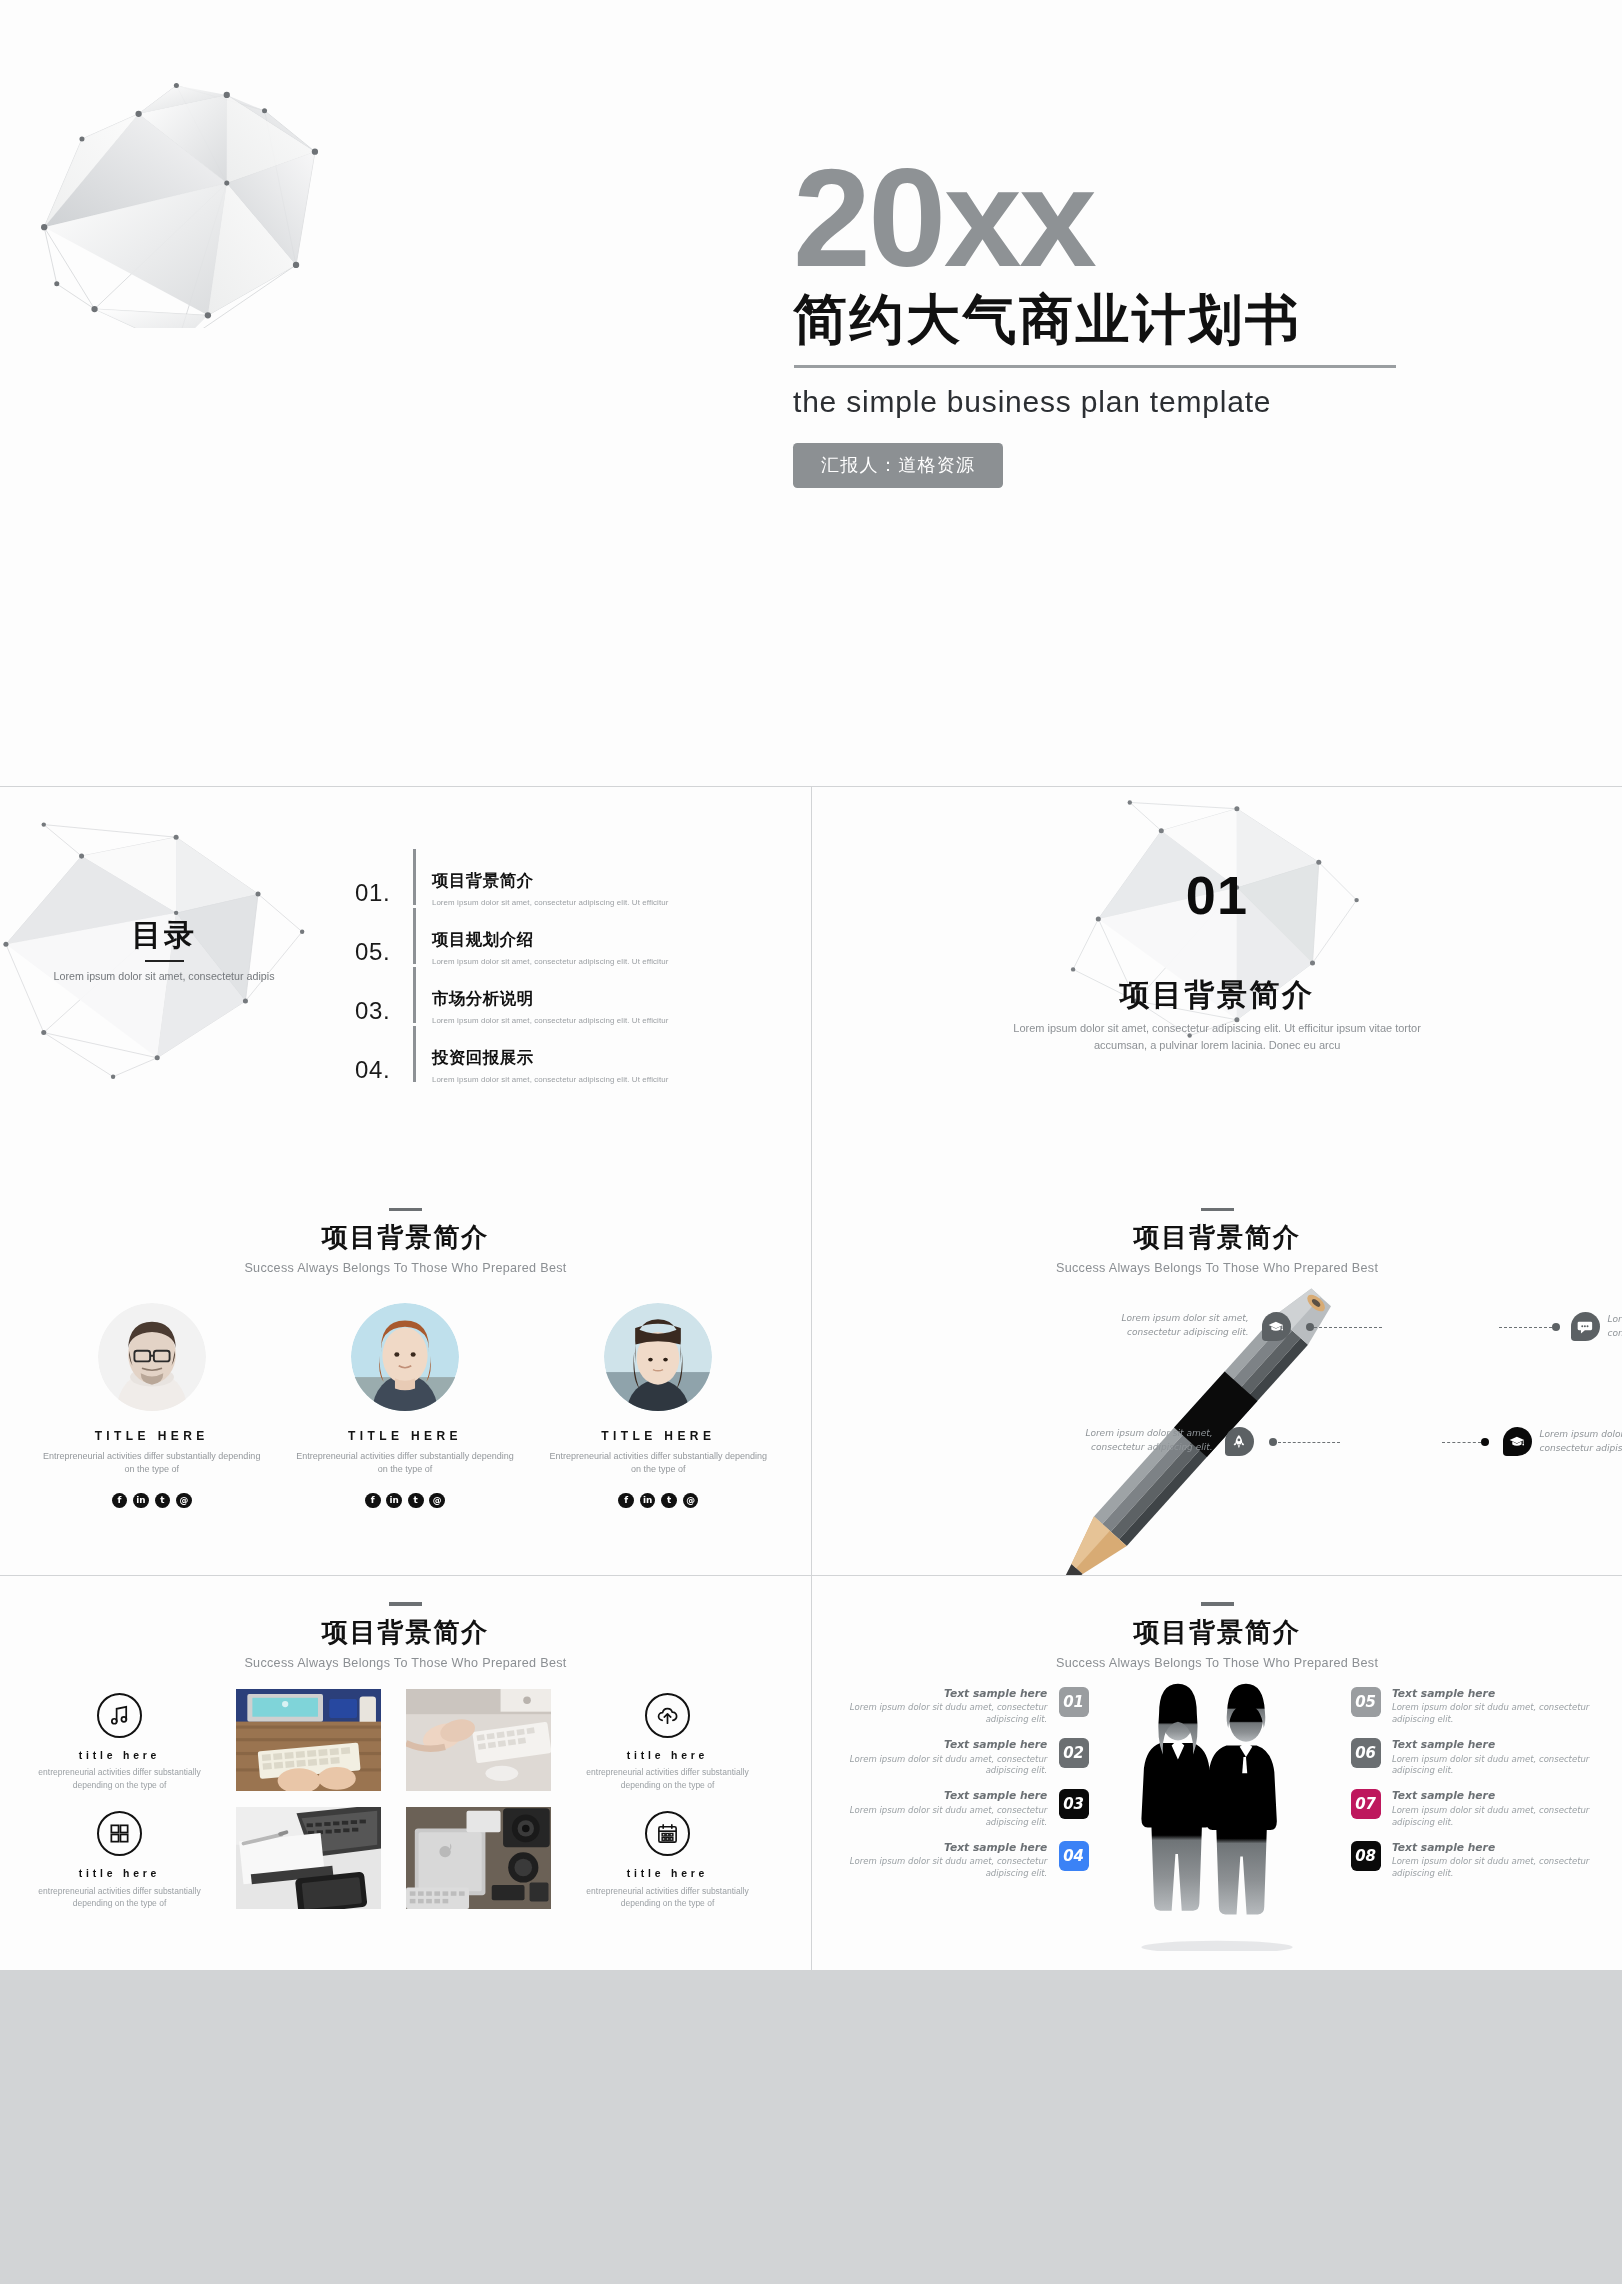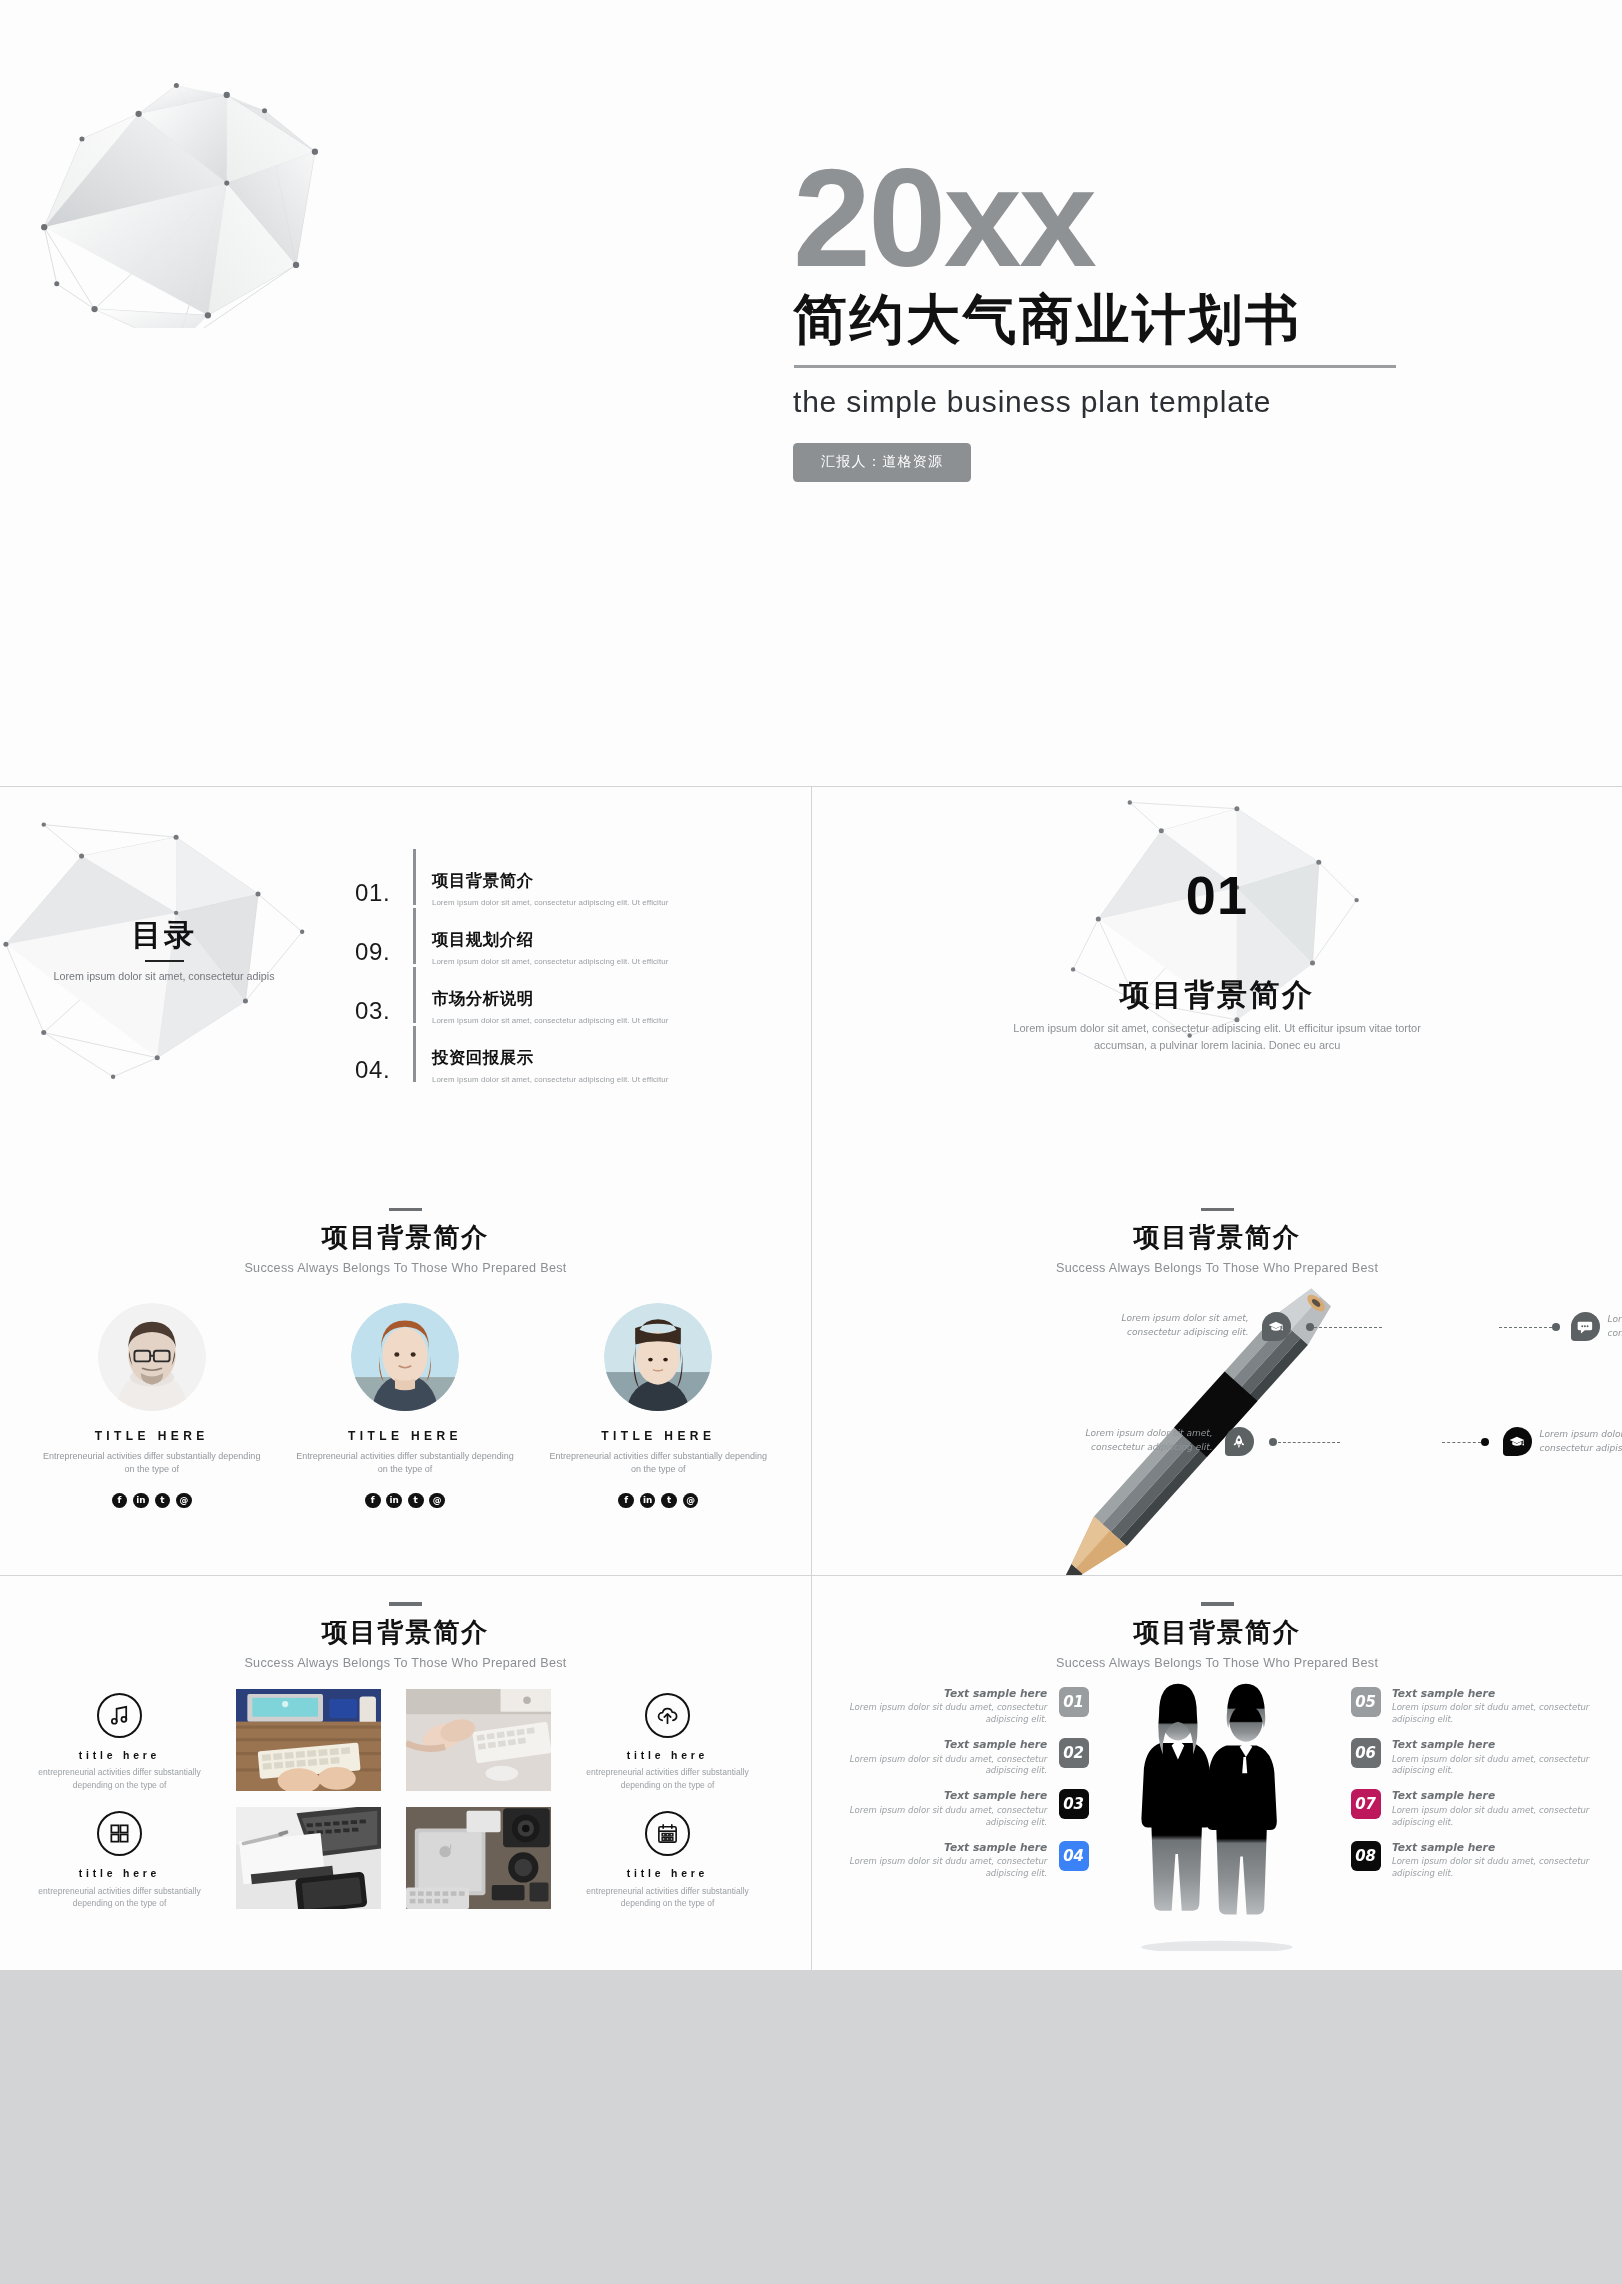--- a/index.html
+++ b/index.html
@@ -33,21 +33,21 @@
   }
   .s1-cn {
     font-size: 54px; font-weight: 700; color: #111; letter-spacing: 2.5px;
     margin-top: 5px; line-height: 1.15;
     font-family: "DejaVu Sans", "Liberation Sans", sans-serif;
   }
   .s1-rule { width: 602px; height: 3.2px; background: #9a9ea1; margin: 14px 0 16.4px 1.3px; }
   .s1-en { font-size: 30px; color: #2c2f33; letter-spacing: 0.8px; font-weight: 400; }
   .s1-badge {
     margin-top: 24px; display: inline-block; background: #8c9093; color: #fff;
-    padding: 10.7px 28px; border-radius: 4.4px; font-size: 14px; letter-spacing: 1.3px;
+    padding: 10.7px 28px; border-radius: 4.4px; font-size: 18px; letter-spacing: 1.3px;
     font-family: "DejaVu Sans", "Liberation Sans", sans-serif;
   }
 
   
   .s2-art { left: -12.6px; top: 25px; width: 353px; height: 271px; }
   .s2-heading {
     position: absolute; left: 38px; top: 110px; width: 252px; text-align: center; margin-top: 18px;
   }
   .s2-heading .big {
     font-size: 30px; font-weight: 700; color: #111; letter-spacing: 2.5px;
@@ -308,21 +308,21 @@
     <div class="toc">
       <div class="toc-row">
         <div class="toc-num">01.</div>
         <div class="toc-bar"></div>
         <div class="toc-txt">
           <div class="toc-t">项目背景简介</div>
           <div class="toc-d">Lorem ipsum dolor sit amet, consectetur adipiscing elit. Ut efficitur</div>
         </div>
       </div>
       <div class="toc-row">
-        <div class="toc-num">09.</div>
+        <div class="toc-num">05.</div>
         <div class="toc-bar"></div>
         <div class="toc-txt">
           <div class="toc-t">项目规划介绍</div>
           <div class="toc-d">Lorem ipsum dolor sit amet, consectetur adipiscing elit. Ut efficitur</div>
         </div>
       </div>
       <div class="toc-row">
         <div class="toc-num">03.</div>
         <div class="toc-bar"></div>
         <div class="toc-txt">

